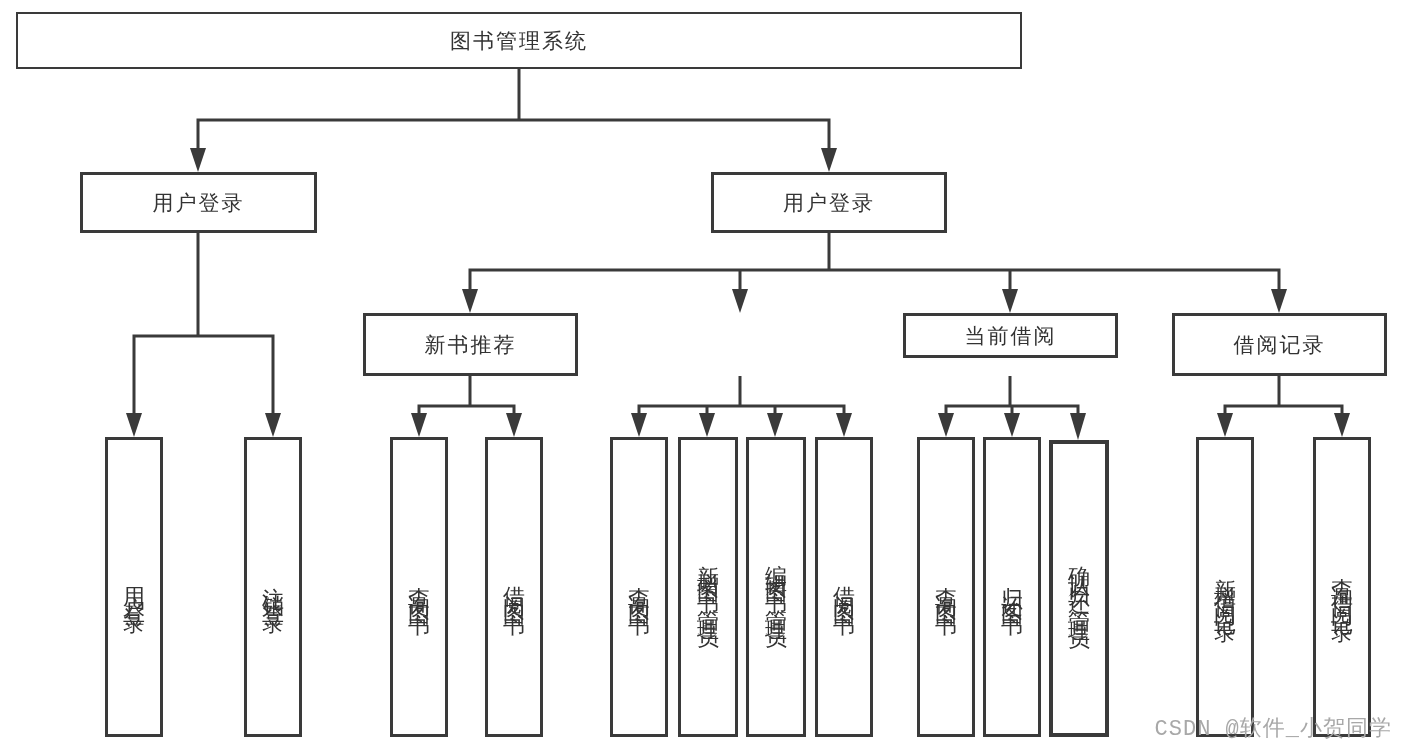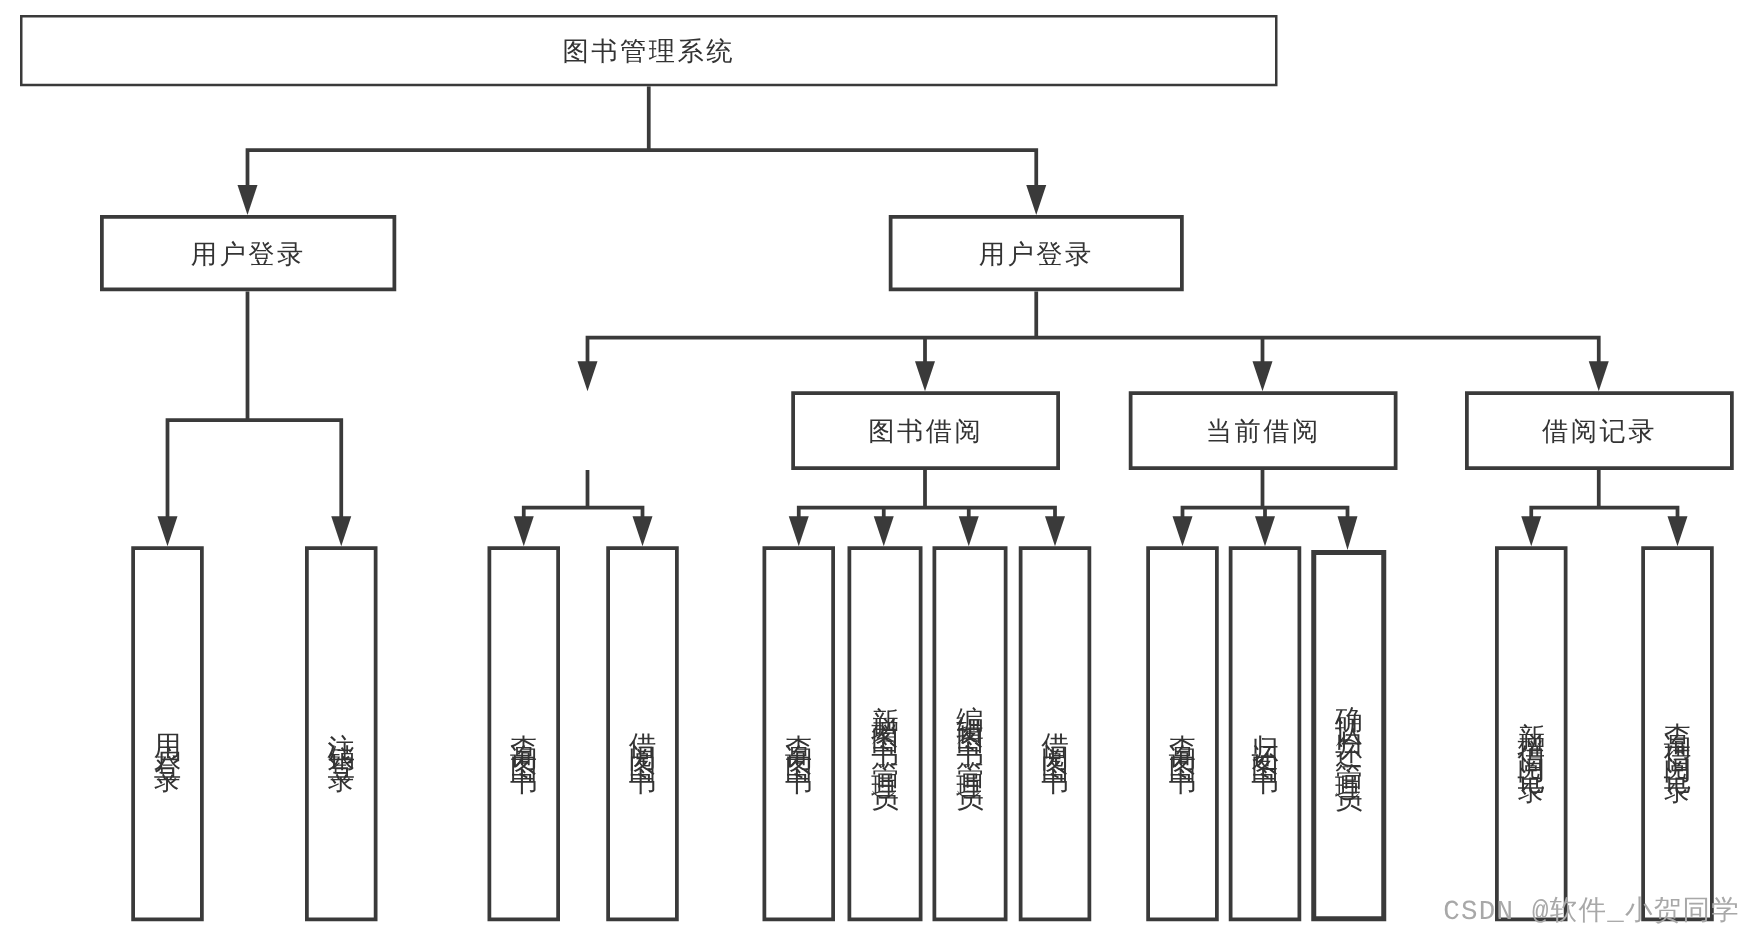--- a/index.html
+++ b/index.html
@@ -70,22 +70,22 @@
       <polygon points="1217,413 1233,413 1225,437"></polygon>
       <polygon points="1334,413 1350,413 1342,437"></polygon>
     </g>
   </svg>
 
   <div class="box root" style="left:16px;top:12px;width:1006px;height:57px">图书管理系统</div>
 
   <div class="box" style="left:80px;top:172px;width:237px;height:61px">用户登录</div>
   <div class="box" style="left:711px;top:172px;width:236px;height:61px">用户登录</div>
 
-  <div class="box" style="left:633px;top:313px;width:215px;height:63px">图书借阅</div>
-  <div class="box" style="left:903px;top:313px;width:215px;height:63px">当前借阅</div>
+  <div class="box" style="left:363px;top:313px;width:215px;height:63px">新书推荐</div>
+  <div class="box" style="left:903px;top:313px;width:215px;height:45px">当前借阅</div>
   <div class="box" style="left:1172px;top:313px;width:215px;height:63px">借阅记录</div>
 
   <div class="box v" style="left:105px;top:437px;width:58px;height:300px">用户登录</div>
   <div class="box v" style="left:244px;top:437px;width:58px;height:300px">注销登录</div>
 
   <div class="box v" style="left:390px;top:437px;width:58px;height:300px">查询图书</div>
   <div class="box v" style="left:485px;top:437px;width:58px;height:300px">借阅图书</div>
 
   <div class="box v" style="left:610px;top:437px;width:58px;height:300px">查询图书</div>
   <div class="box v" style="left:678px;top:437px;width:60px;height:300px">新增图书（管理员）</div>

